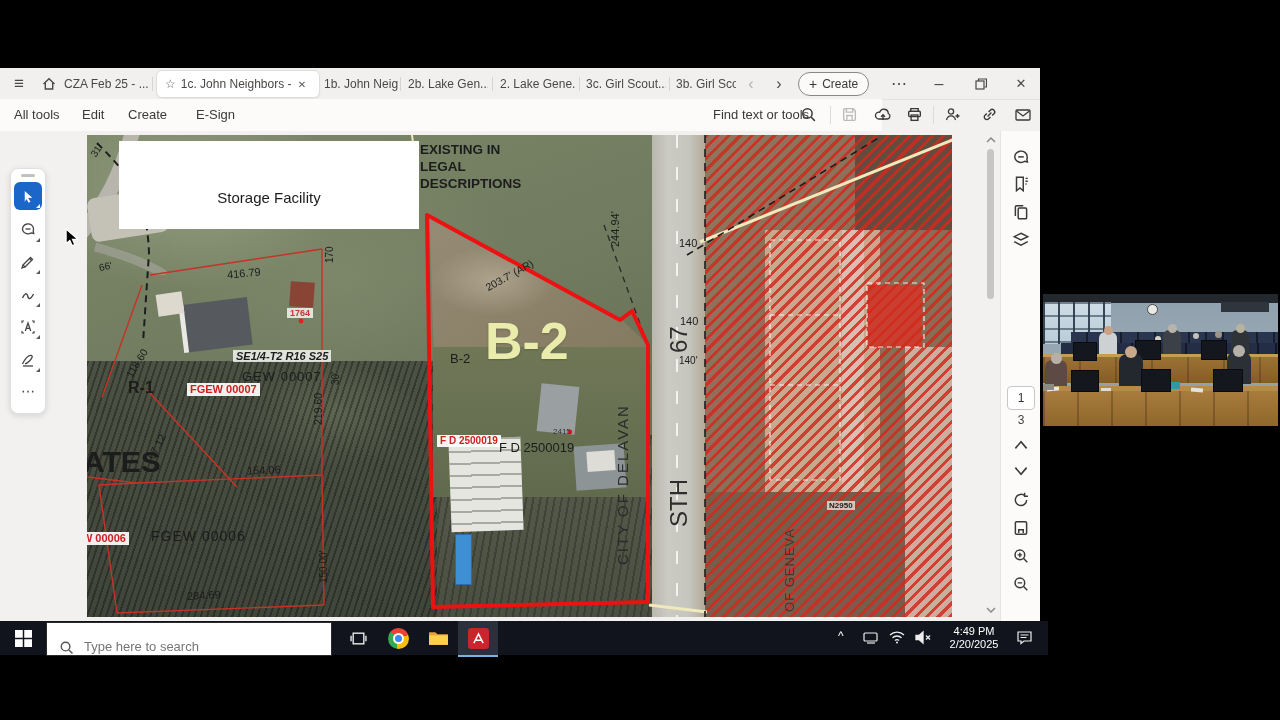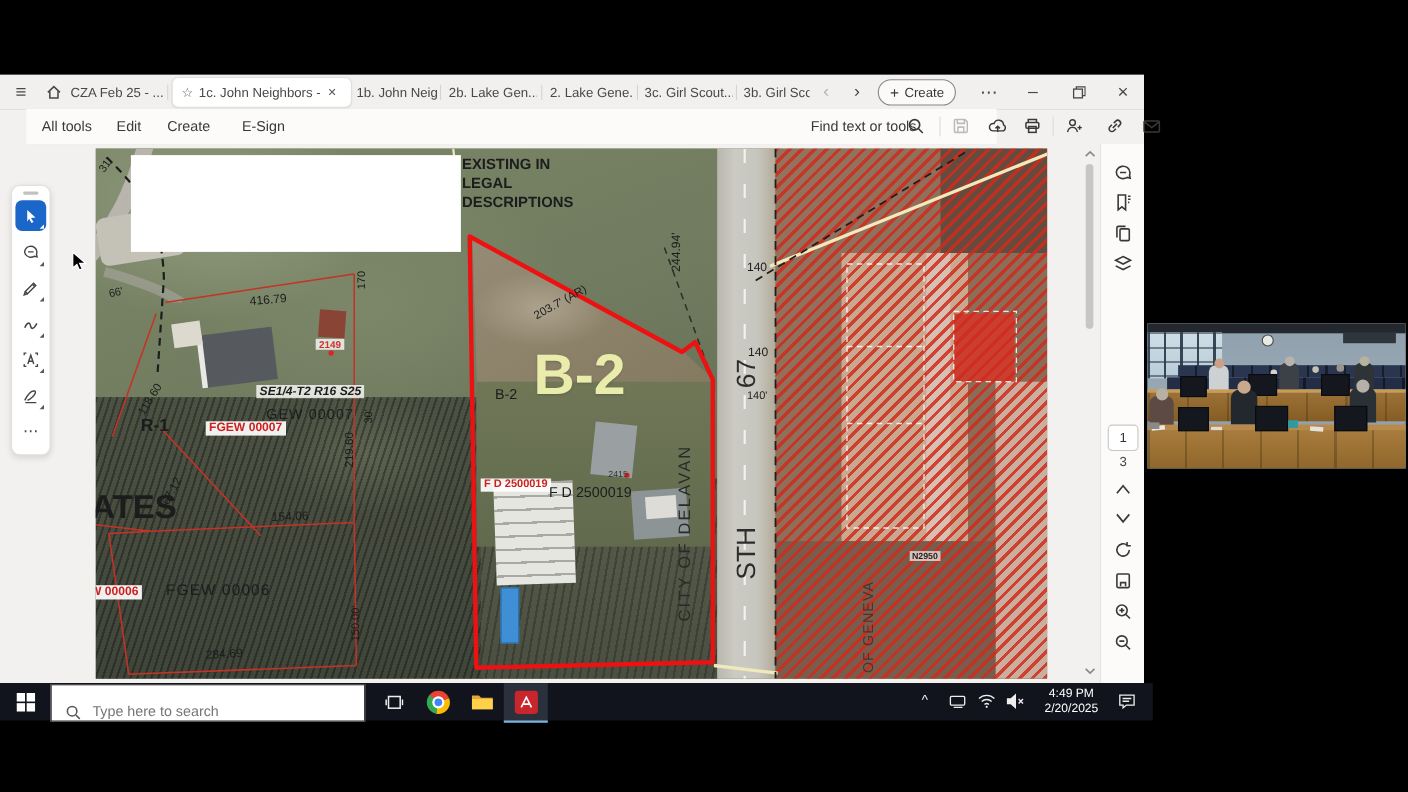--- a/index.html
+++ b/index.html
@@ -16,21 +16,21 @@
   .tab-label{font-size:12px;color:#4a4846;white-space:nowrap;overflow:hidden;}
   .tab{height:31px;display:flex;align-items:center;}
   .tab-sep{width:1px;height:14px;background:#d6d4d2;top:9px;}
   #tab-active{background:#fff;border:1px solid #e0deda;border-radius:6px;height:26px;top:2px;
               display:flex;align-items:center;box-shadow:0 1px 2px rgba(0,0,0,.06);}
   .winbtn{width:30px;height:31px;display:flex;align-items:center;justify-content:center;color:#4a4846;font-size:14px;}
   #create-btn{height:22px;top:4px;border:1px solid #8a8886;border-radius:12px;display:flex;align-items:center;
               padding:0 10px;font-size:12px;color:#3b3937;gap:5px;background:#fbfaf9;}
 
   
-  #toolbar{left:0;top:31px;width:882px;height:32px;background:#fcfbfa;border-bottom:1px solid #dedcda;margin-left:24px;}
+  #toolbar{left:0;top:31px;width:882px;height:32px;background:#fcfbfa;border-bottom:1px solid #dedcda;}
   .menu-item{font-size:13px;color:#3b3937;top:8px;}
   .tb-icon{top:7px;}
   .tb-sep{width:1px;height:18px;background:#dddbd9;top:7px;}
 
   
   #docarea{left:0;top:63px;width:1040px;height:490px;background:#f3f1ef;overflow:hidden;}
 
   
   #palette{left:10px;top:37px;width:34px;height:244px;background:#fff;border:1px solid #e2e0de;
            border-radius:8px;box-shadow:0 2px 6px rgba(0,0,0,.12);}
@@ -280,40 +280,41 @@
           <rect x="683" y="105" width="70" height="240"></rect>
           <path d="M683 180 L753 180 M683 250 L753 250"></path>
           <rect x="780" y="148" width="57" height="64"></rect>
         </g>
 
         <circle cx="214" cy="186" r="2.4" fill="#d22"></circle>
         <circle cx="483" cy="297" r="2.4" fill="#d22"></circle>
       </svg>
 
       <div class="abs" style="left:32px;top:6px;width:300px;height:88px;background:#fff;">
+        <div class="lbl" style="left:0;top:48px;width:300px;text-align:center;font-size:15px;">Storage Facility</div>
       </div>
 
       <div class="lbl" style="left:333px;top:7px;font-size:13.5px;font-weight:bold;">EXISTING IN</div>
       <div class="lbl" style="left:333px;top:24px;font-size:13.5px;font-weight:bold;">LEGAL</div>
       <div class="lbl" style="left:333px;top:41px;font-size:13.5px;font-weight:bold;">DESCRIPTIONS</div>
 
       <div class="lbl" style="left:398px;top:176px;font-size:52px;font-weight:bold;color:#e9ecab;text-shadow:0 1px 2px rgba(60,60,40,.35);">B-2</div>
       <div class="lbl" style="left:363px;top:216px;font-size:13px;">B-2</div>
       <div class="lbl" style="left:41px;top:244px;font-size:16px;font-weight:bold;">R-1</div>
 
       <div class="lbl halo" style="left:146px;top:215px;font-size:11px;font-weight:bold;font-style:italic;">SE1/4-T2 R16 S25</div>
       <div class="lbl" style="left:155px;top:234px;font-size:13px;letter-spacing:1px;">GEW  00007</div>
       <div class="lbl redtag" style="left:100px;top:248px;font-size:11px;">FGEW 00007</div>
       <div class="lbl" style="left:64px;top:393px;font-size:14px;letter-spacing:1px;">FGEW  00006</div>
       <div class="lbl redtag" style="left:-24px;top:397px;font-size:11px;">GEW 00006</div>
       <div class="lbl" style="left:-4px;top:310px;font-size:30px;font-weight:bold;">ATES</div>
 
       <div class="lbl redtag" style="left:350px;top:300px;font-size:10px;">F D 2500019</div>
       <div class="lbl" style="left:412px;top:305px;font-size:13px;">F D 2500019</div>
-      <div class="lbl halo" style="left:200px;top:173px;font-size:9px;font-weight:bold;color:#c33;">2149</div>
+      <div class="lbl halo" style="left:200px;top:173px;font-size:9px;font-weight:bold;color:#c33;">1764</div>
       <div class="lbl" style="left:466px;top:292px;font-size:8px;color:#333;">2415</div>
       <div class="lbl" style="left:740px;top:366px;font-size:8px;font-weight:bold;background:rgba(255,255,255,.65);padding:0 2px;">N2950</div>
 
       <div class="lbl" style="left:527px;top:430px;transform:rotate(-90deg);transform-origin:0 0;font-size:15px;letter-spacing:2px;color:#2a2a2a;">CITY OF DELAVAN</div>
       <div class="lbl" style="left:578px;top:392px;transform:rotate(-90deg);transform-origin:0 0;font-size:24px;color:#2d2d2d;">STH</div>
       <div class="lbl" style="left:578px;top:218px;transform:rotate(-90deg);transform-origin:0 0;font-size:24px;color:#2d2d2d;">67</div>
       <div class="lbl" style="left:695px;top:525px;transform:rotate(-90deg);transform-origin:0 0;font-size:13px;letter-spacing:1px;color:#3a3530;opacity:.9;">TOWN OF GENEVA</div>
 
       <div class="lbl" style="left:522px;top:112px;transform:rotate(-90deg);transform-origin:0 0;font-size:11px;">244.94'</div>
       <div class="lbl" style="left:396px;top:134px;transform:rotate(-29deg);font-size:10.5px;">203.7' (AR)</div>

